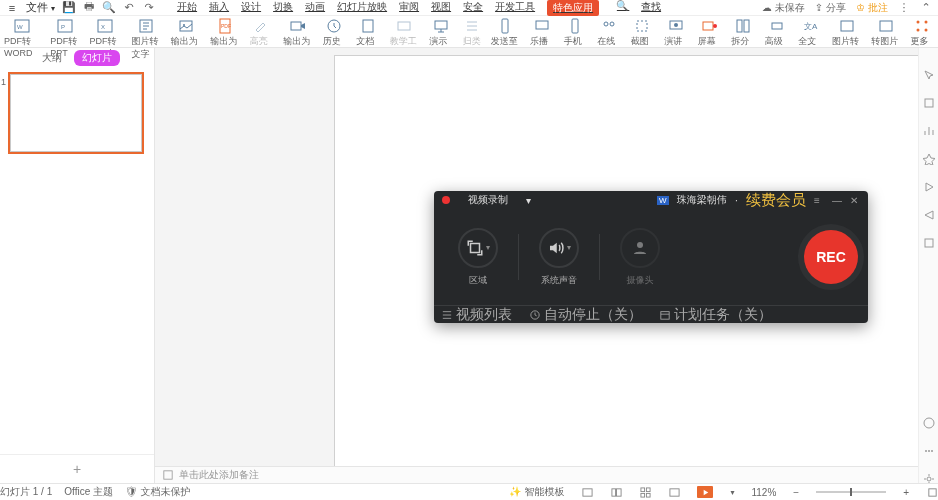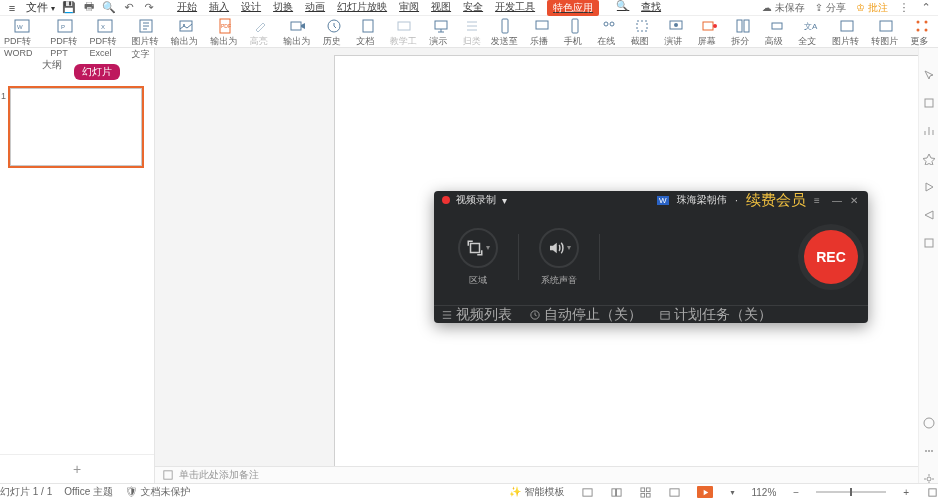--- a/index.html
+++ b/index.html
@@ -27,21 +27,21 @@
 .ribbon-item.disabled { opacity: 0.45; }
 .ribbon-item .ric { width: 18px; height: 16px; display: flex; align-items: center; justify-content: center; color: #5b7fa0; }
 .ribbon-item .ric svg { width: 16px; height: 16px; }
 .ribbon-item.orange .ric { color: #e9682e; }
 
 
 .body { display: flex; height: 435px; }
 .sidepanel { width: 155px; border-right: 1px solid #e5e5e5; display: flex; flex-direction: column; }
 .sidepanel .tabs { display: flex; gap: 4px; padding: 2px 10px; font-size: 10px; align-items: center; justify-content: center; }
 .sidepanel .tabs .st { padding: 1px 8px; border-radius: 6px; color: #666; }
-.sidepanel .tabs .st.active { background: #be185d; color: #fff; margin-top: 14px; }
+.sidepanel .tabs .st.active { background: #d946ef; color: #fff; }
 .thumb-wrap { padding: 6px 10px; }
 .thumb { width: 132px; height: 78px; border: 1px solid #c9c9c9; background: #fff; position: relative; }
 .thumb.active { outline: 2px solid #e9682e; }
 .thumb-num { position: absolute; left: -10px; top: 2px; font-size: 9px; color: #666; }
 .add-slide { margin-top: auto; text-align: center; padding: 6px; font-size: 14px; color: #999; border-top: 1px solid #eee; }
 
 .canvas-area { flex: 1; background: #f4f4f4; position: relative; display: flex; flex-direction: column; }
 .canvas-scroll { flex: 1; position: relative; overflow: hidden; }
 .slide { position: absolute; left: 180px; top: 8px; width: 704px; height: 452px; background: #fff; box-shadow: 0 0 0 1px #d0d0d0; }
 
@@ -57,21 +57,21 @@
 .statusbar { position: absolute; left: 0; right: 0; bottom: 0; height: 17px; border-top: 1px solid #e5e5e5; background: #fff; display: flex; align-items: center; font-size: 10px; color: #666; padding: 0 0; gap: 12px; }
 .statusbar .right { margin-left: auto; display: flex; align-items: center; gap: 17px; justify-content: flex-end; }
 .statusbar .viewbtn { width: 12px; height: 12px; color: #888; display: flex; align-items: center; justify-content: center; }
 .statusbar .viewbtn svg { width: 11px; height: 11px; }
 .statusbar .viewbtn.play { width: 16px; height: 12px; background: #e9682e; color: #fff; border-radius: 1px; }
 .zoom-slider { width: 70px; height: 2px; background: #ccc; position: relative; }
 .zoom-slider .knob { position: absolute; left: 48%; top: -3px; width: 2px; height: 8px; background: #666; }
 
 
 .recorder { position: absolute; left: 279px; top: 143px; width: 434px; height: 132px; background: #26282a; color: #ddd; border-radius: 4px; box-shadow: 0 4px 16px rgba(0,0,0,0.4); display: flex; flex-direction: column; }
-.rec-titlebar { height: 18px; display: flex; align-items: center; padding: 0 8px; font-size: 10px; gap: 6px; }
+.rec-titlebar { height: 18px; display: flex; align-items: center; padding: 0 8px; font-size: 10px; gap: 18px; }
 .rec-titlebar .rec-dot { width: 8px; height: 8px; background: #e33; border-radius: 50%; }
 .rec-titlebar .rt-right { margin-left: auto; display: flex; align-items: center; gap: 8px; }
 .rec-titlebar .wps { background: #2a63c5; color: #fff; font-size: 8px; padding: 0 2px; }
 .rec-titlebar .vip { color: #f0c040; font-size: 15px; }
 .rec-titlebar .winbtn { color: #999; width: 10px; }
 .rec-body { flex: 1; display: flex; align-items: center; padding: 4px 10px; gap: 6px; }
 .rec-opt { flex: 0 0 68px; display: flex; flex-direction: column; align-items: center; gap: 6px; font-size: 9px; color: #aaa; }
 .rec-opt .circle { width: 40px; height: 40px; border: 2px solid #3a3c3e; border-radius: 50%; display: flex; align-items: center; justify-content: center; color: #ccc; }
 .rec-opt.active .circle { border-color: #28a0d8; color: #28a0d8; }
 .rec-opt.active { color: #28a0d8; }
@@ -400,20 +400,29 @@
             <div class="circle">
                 <svg viewBox="0 0 24 24">
                   <path d="M4 9v6h4l5 4V5L8 9H4z" fill="currentColor"></path>
                   <path d="M16 8c1.5 1 1.5 7 0 8M19 5c3 3 3 11 0 14" stroke="currentColor" fill="none" stroke-width="2"></path>
                 </svg>
                 <span class="caret">▾</span>
               </div>
             <span>系统声音</span>
           </div>
           <div class="rec-sep"></div>
+          <div class="rec-opt dim">
+            <div class="circle">
+                <svg viewBox="0 0 24 24">
+                  <circle cx="12" cy="8" r="4" fill="currentColor"></circle>
+                  <path d="M4 20c0-4 16-4 16 0" fill="currentColor"></path>
+                </svg>
+              </div>
+            <span>摄像头</span>
+          </div>
           <div class="rec-button">REC</div>
         </div>
         <div class="rec-footer">
           <div class="ff">
               <svg viewBox="0 0 12 12">
                 <path d="M1 2h10M1 6h10M1 10h10" stroke="currentColor"></path>
               </svg>
               <span>视频列表</span>
             </div>
           <div class="ff">

